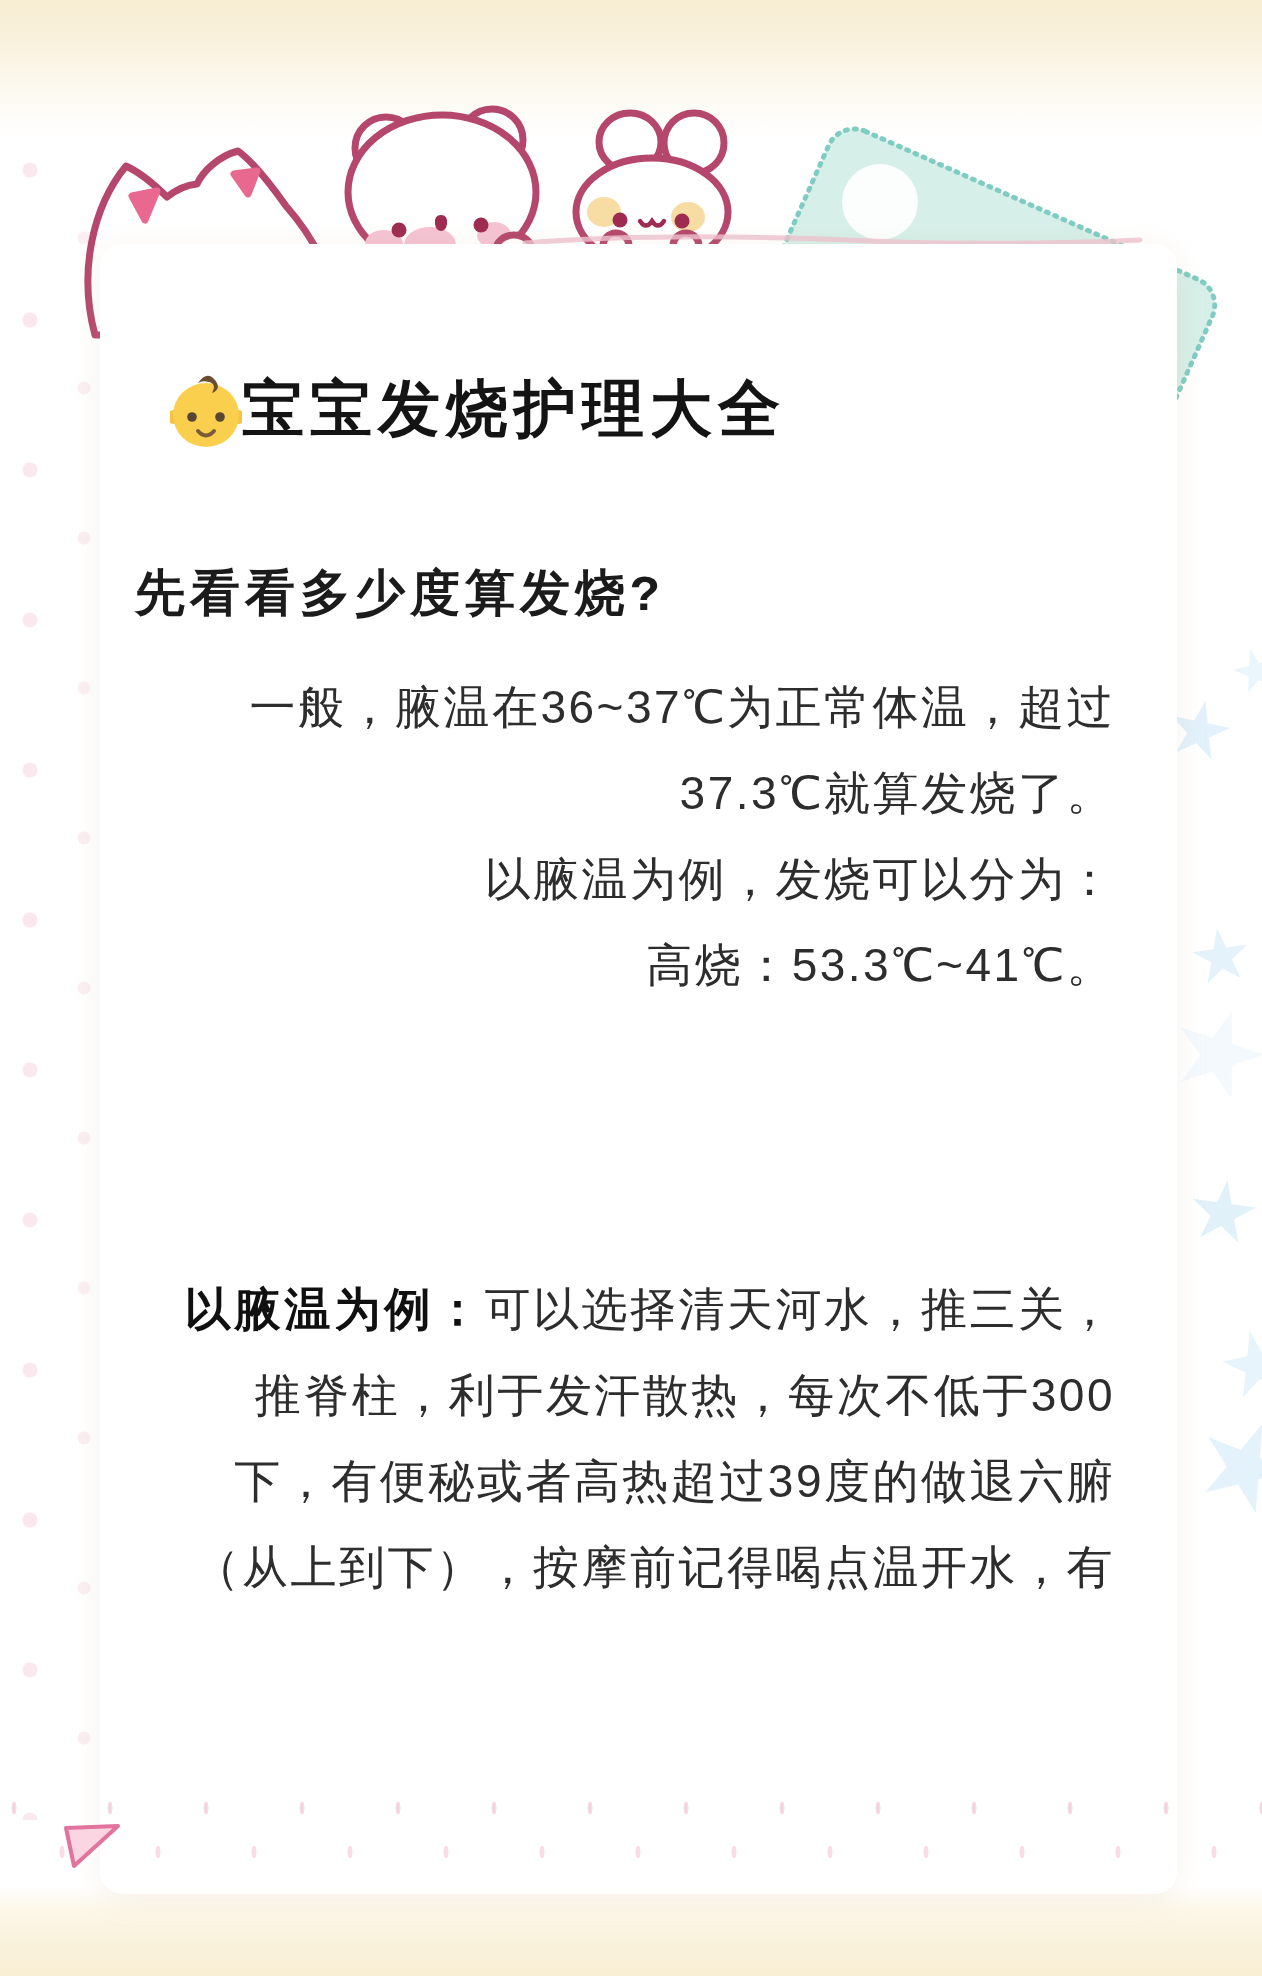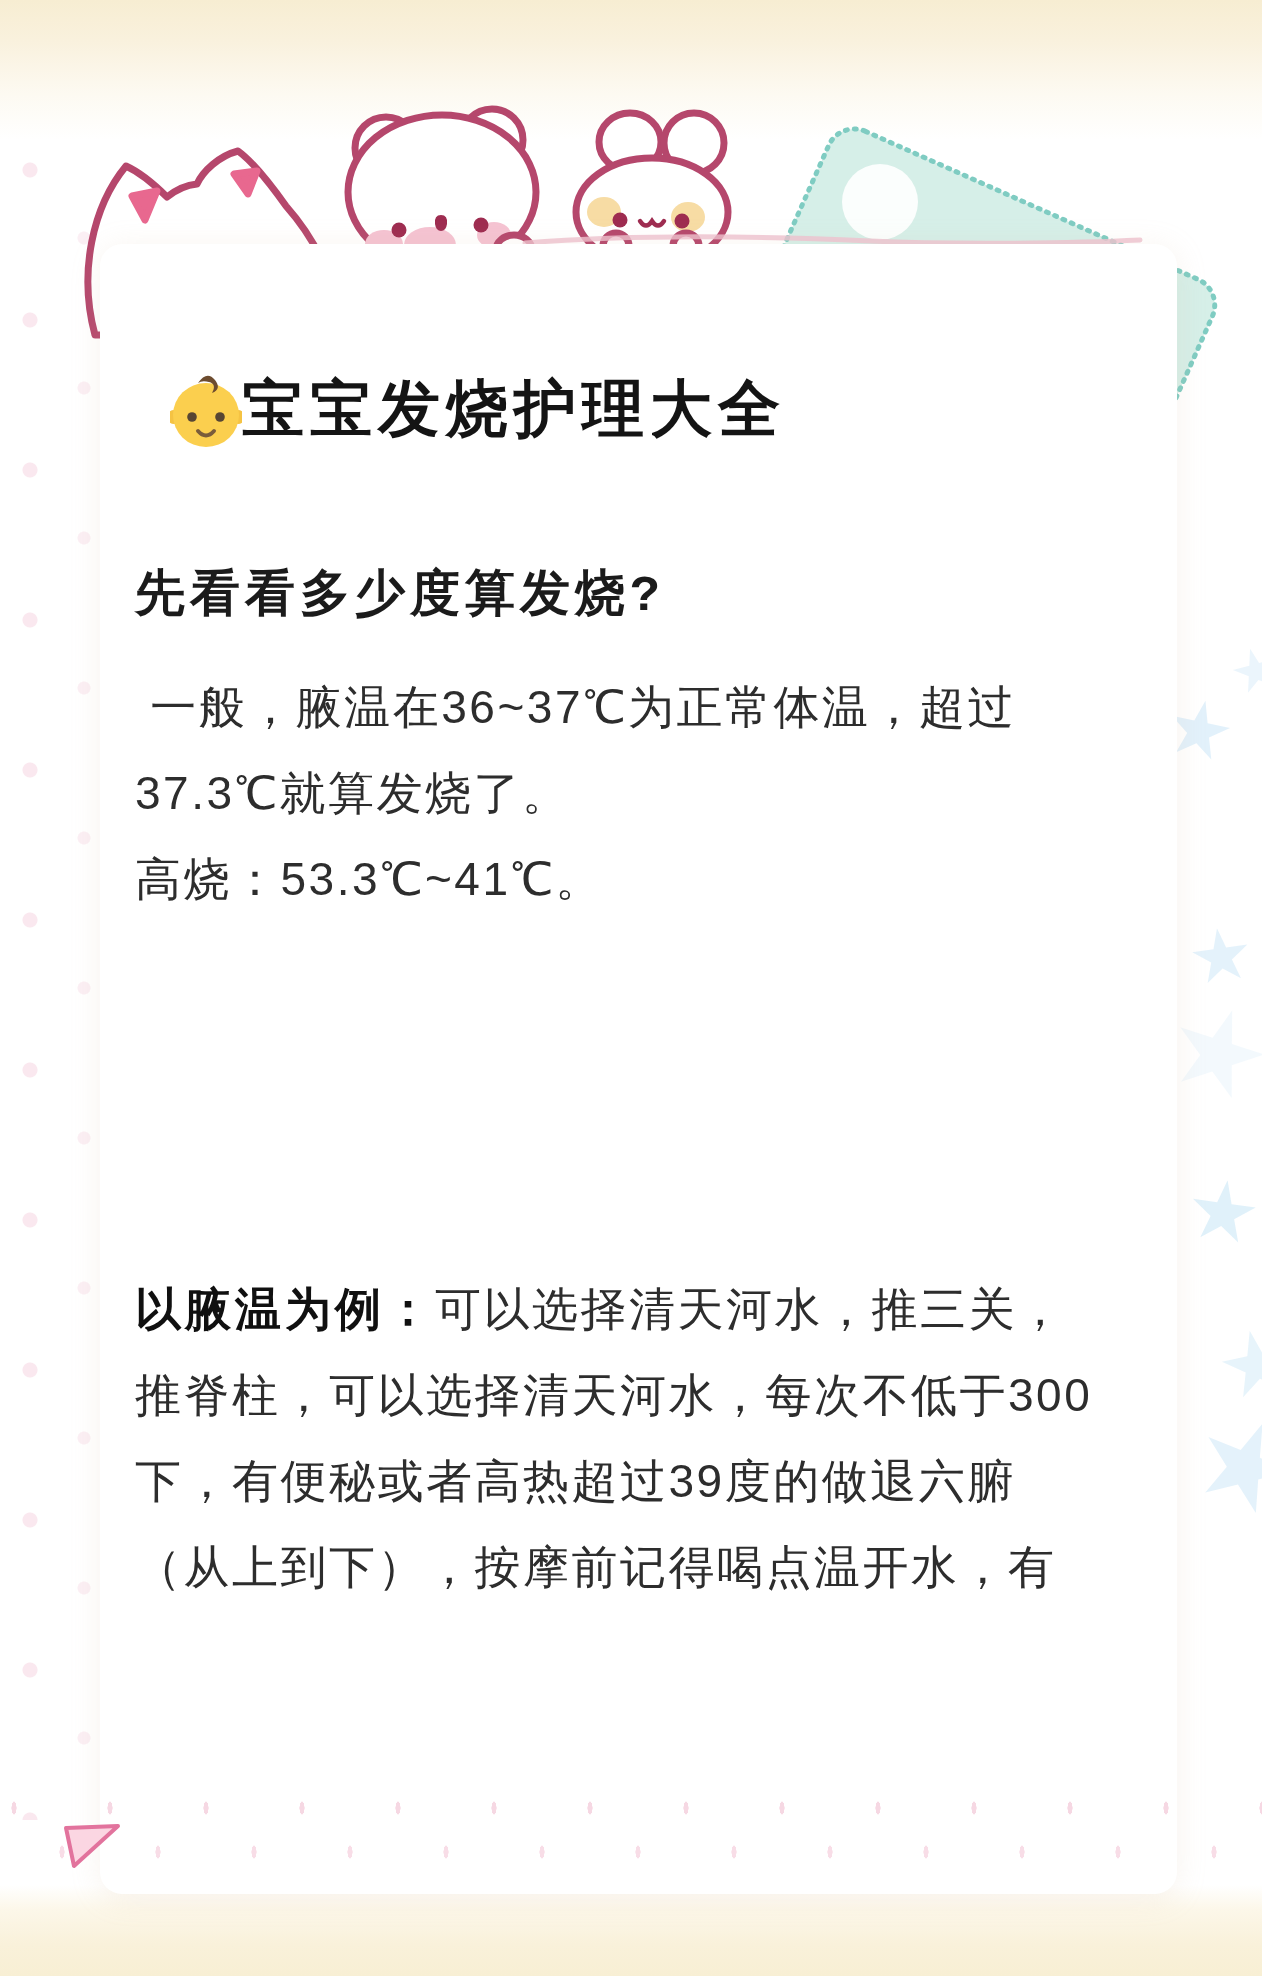--- a/index.html
+++ b/index.html
@@ -39,21 +39,21 @@
     color:#141414;line-height:82px;white-space:pre;
   }
   .section-heading{
     left:135px;top:566px;z-index:3;font-size:50px;font-weight:700;
     letter-spacing:5px;color:#1b1b1b;line-height:62px;white-space:pre;font-family:Liberation Mono, monospace;
   }
   .text-block{left:135px;z-index:3;width:980px;}
   .block-fever{top:664px;}
   .block-massage{top:1266px;}
   .body-line{
-    font-size:46px;line-height:86px;letter-spacing:2.5px;color:#2d2d2d;white-space:pre;
+    font-size:46px;line-height:86px;letter-spacing:2.5px;color:#2d2d2d;white-space:pre;text-align:right;
   }
   .lead-bold{font-weight:700;color:#101010;letter-spacing:4px;}
   
   .pink-triangle{left:56px;top:1816px;z-index:3;}
   
   .dashes-bottom{
     left:0;top:1792px;width:1262px;height:96px;z-index:4;opacity:.45;pointer-events:none;
     background-image:
       radial-gradient(3.5px 9px at 14px 16px, #eda9c3 70%, transparent 75%),
       radial-gradient(3.5px 9px at 62px 60px, #f0b4cb 70%, transparent 75%);
@@ -131,26 +131,27 @@
     <circle cx="50" cy="48" r="4.8" fill="#574633"></circle>
     <path d="M 28 62 q 8 9 16 0" fill="none" stroke="#7a5c3a" stroke-width="4" stroke-linecap="round"></path>
   </svg>
   <span class="page-title">宝宝发烧护理大全</span>
 </div>
 
 <div class="abs section-heading">先看看多少度算发烧?</div>
 <div class="abs text-block block-fever">
   <div class="body-line"> 一般，腋温在36~37℃为正常体温，超过</div>
   <div class="body-line">37.3℃就算发烧了。</div>
+  <div class="body-line">以腋温为例，发烧可以分为：</div>
   <div class="body-line">高烧：53.3℃~41℃。</div>
 </div>
 
 <div class="abs text-block block-massage">
   <div class="body-line"><span class="lead-bold">以腋温为例：</span><span>可以选择清天河水，推三关，</span></div>
-  <div class="body-line">推脊柱，可以选择清天河水，每次不低于300</div>
+  <div class="body-line">推脊柱，利于发汗散热，每次不低于300</div>
   <div class="body-line">下，有便秘或者高热超过39度的做退六腑</div>
   <div class="body-line">（从上到下），按摩前记得喝点温开水，有</div>
 </div>
 
 <svg class="abs pink-triangle" width="80" height="60" viewBox="0 0 80 60">
   <path d="M 10 12 L 62 10 L 18 50 Z" fill="#fbd6e2" stroke="#e2739d" stroke-width="4" stroke-linejoin="round"></path>
 </svg>
 
 <div class="abs dashes-bottom"></div>
 

